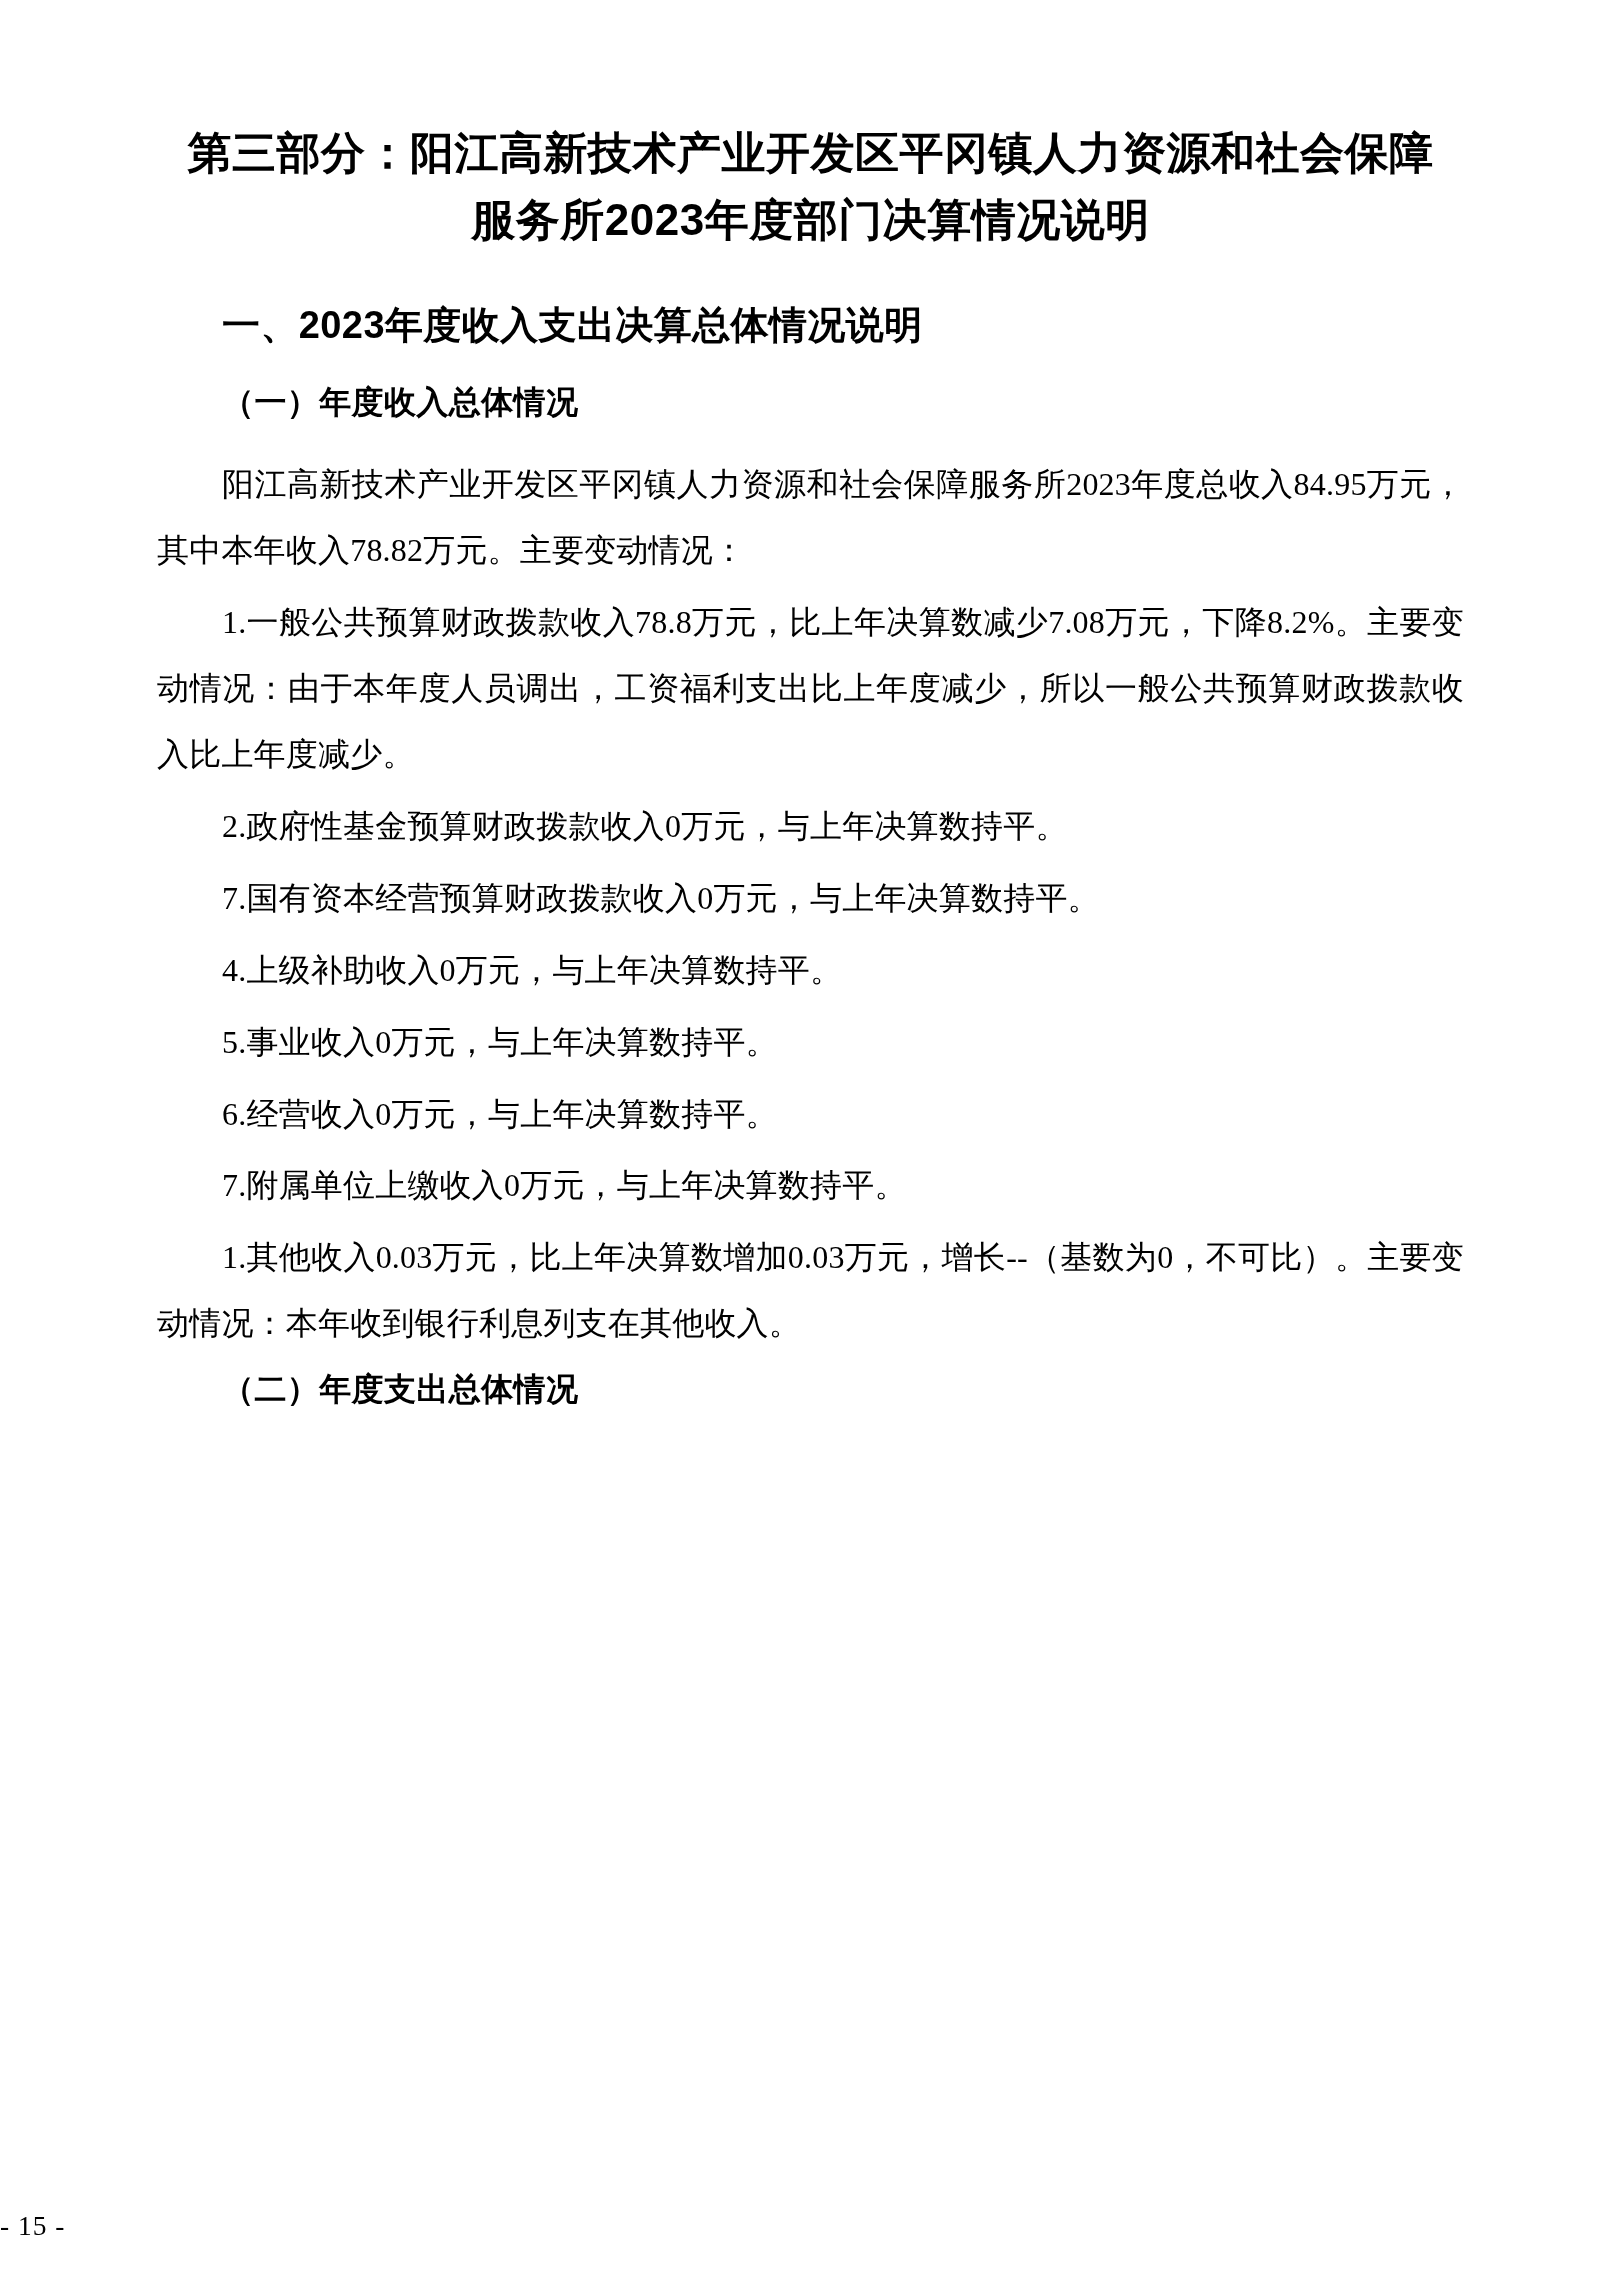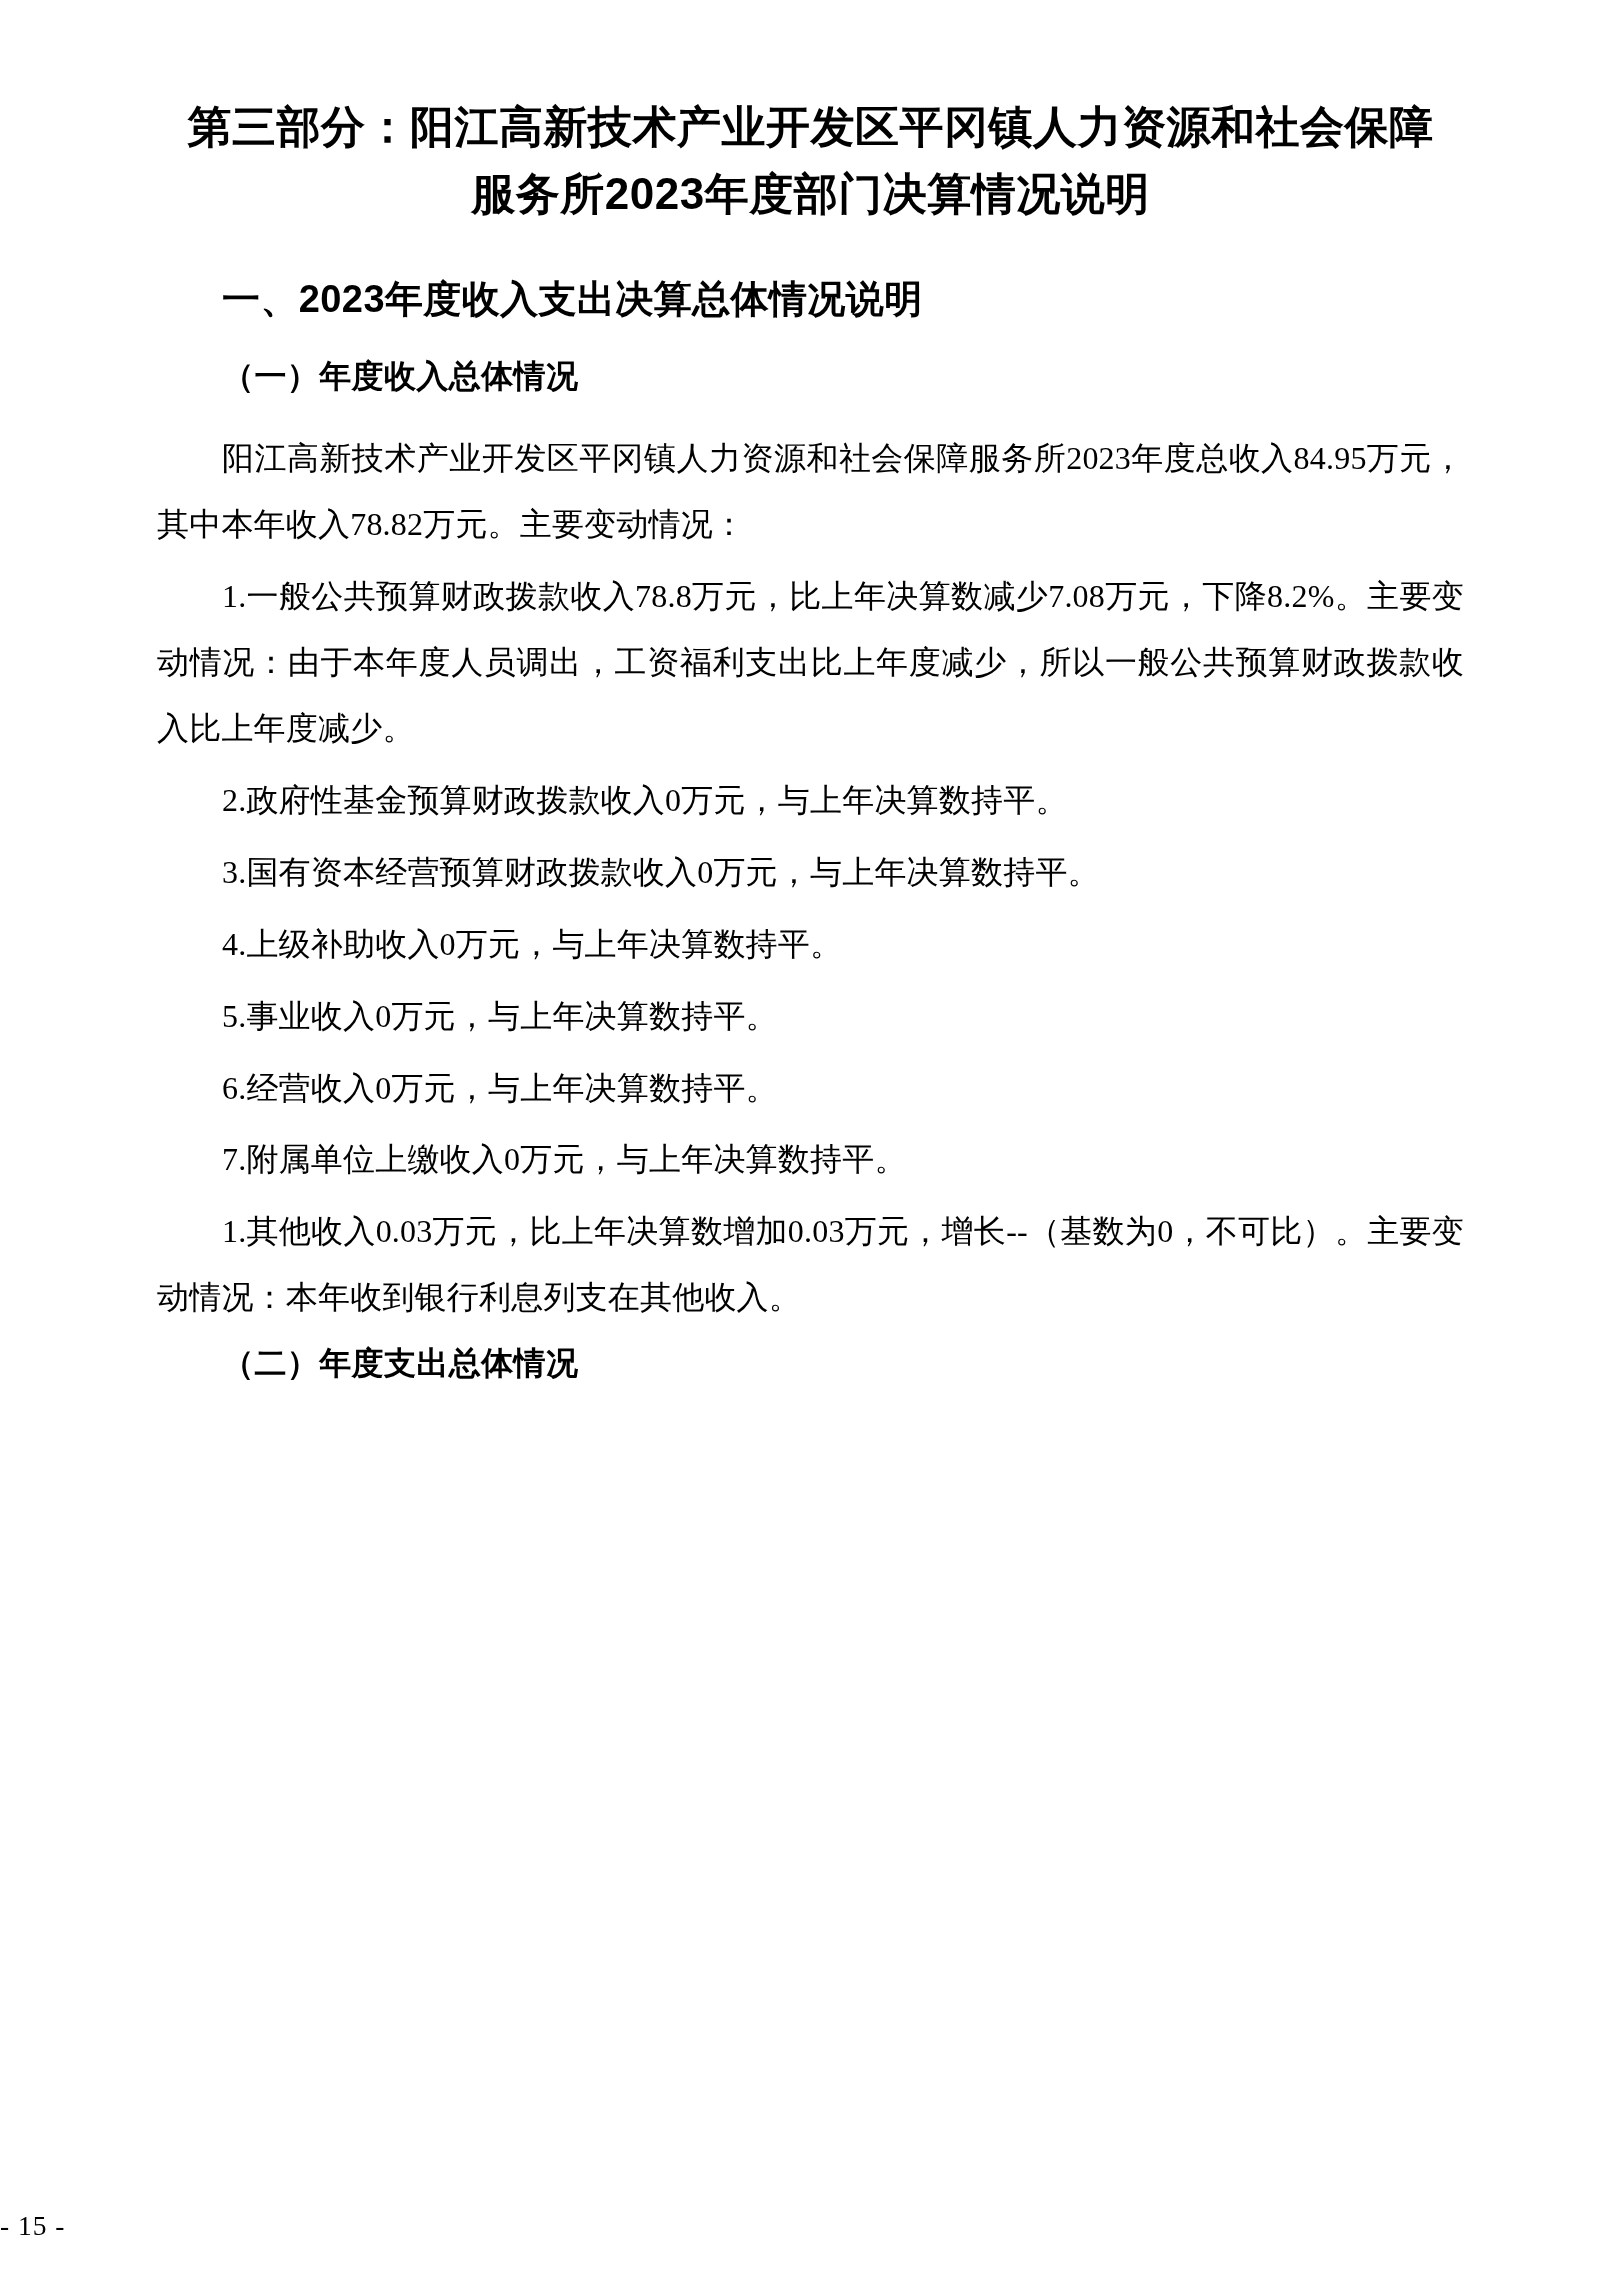--- a/index.html
+++ b/index.html
@@ -11,21 +11,21 @@
     width: 1621px;
     height: 2293px;
     font-family: "Liberation Serif", serif;
     color: #000000;
     position: relative;
   }
   .page {
     width: 1621px;
     height: 2293px;
     box-sizing: border-box;
-    padding: 93px 157px 59px 157px;
+    padding: 119px 157px 59px 157px;
     position: relative;
   }
   .doc-title {
     font-family: "Liberation Sans", sans-serif;
     font-weight: bold;
     font-size: 44px;
     line-height: 67px;
     text-align: center;
     letter-spacing: 0.5px;
     margin: 0 0 45px 0;
@@ -78,21 +78,21 @@
   <h2 class="heading-1">一、2023年度收入支出决算总体情况说明</h2>
 
   <h3 class="heading-2">（一）年度收入总体情况</h3>
 
   <p class="para">阳江高新技术产业开发区平冈镇人力资源和社会保障服务所2023年度总收入84.95万元，其中本年收入78.82万元。主要变动情况：</p>
 
   <p class="para">1.一般公共预算财政拨款收入78.8万元，比上年决算数减少7.08万元，下降8.2%。主要变动情况：由于本年度人员调出，工资福利支出比上年度减少，所以一般公共预算财政拨款收入比上年度减少。</p>
 
   <p class="para">2.政府性基金预算财政拨款收入0万元，与上年决算数持平。</p>
 
-  <p class="para">3.国有资本经营预算财政拨款收入0万元，与上年决算数持平。</p>
+  <p class="para">7.国有资本经营预算财政拨款收入0万元，与上年决算数持平。</p>
 
   <p class="para">4.上级补助收入0万元，与上年决算数持平。</p>
 
   <p class="para">5.事业收入0万元，与上年决算数持平。</p>
 
   <p class="para">6.经营收入0万元，与上年决算数持平。</p>
 
   <p class="para">7.附属单位上缴收入0万元，与上年决算数持平。</p>
 
   <p class="para">1.其他收入0.03万元，比上年决算数增加0.03万元，增长--（基数为0，不可比）。主要变动情况：本年收到银行利息列支在其他收入。</p>

